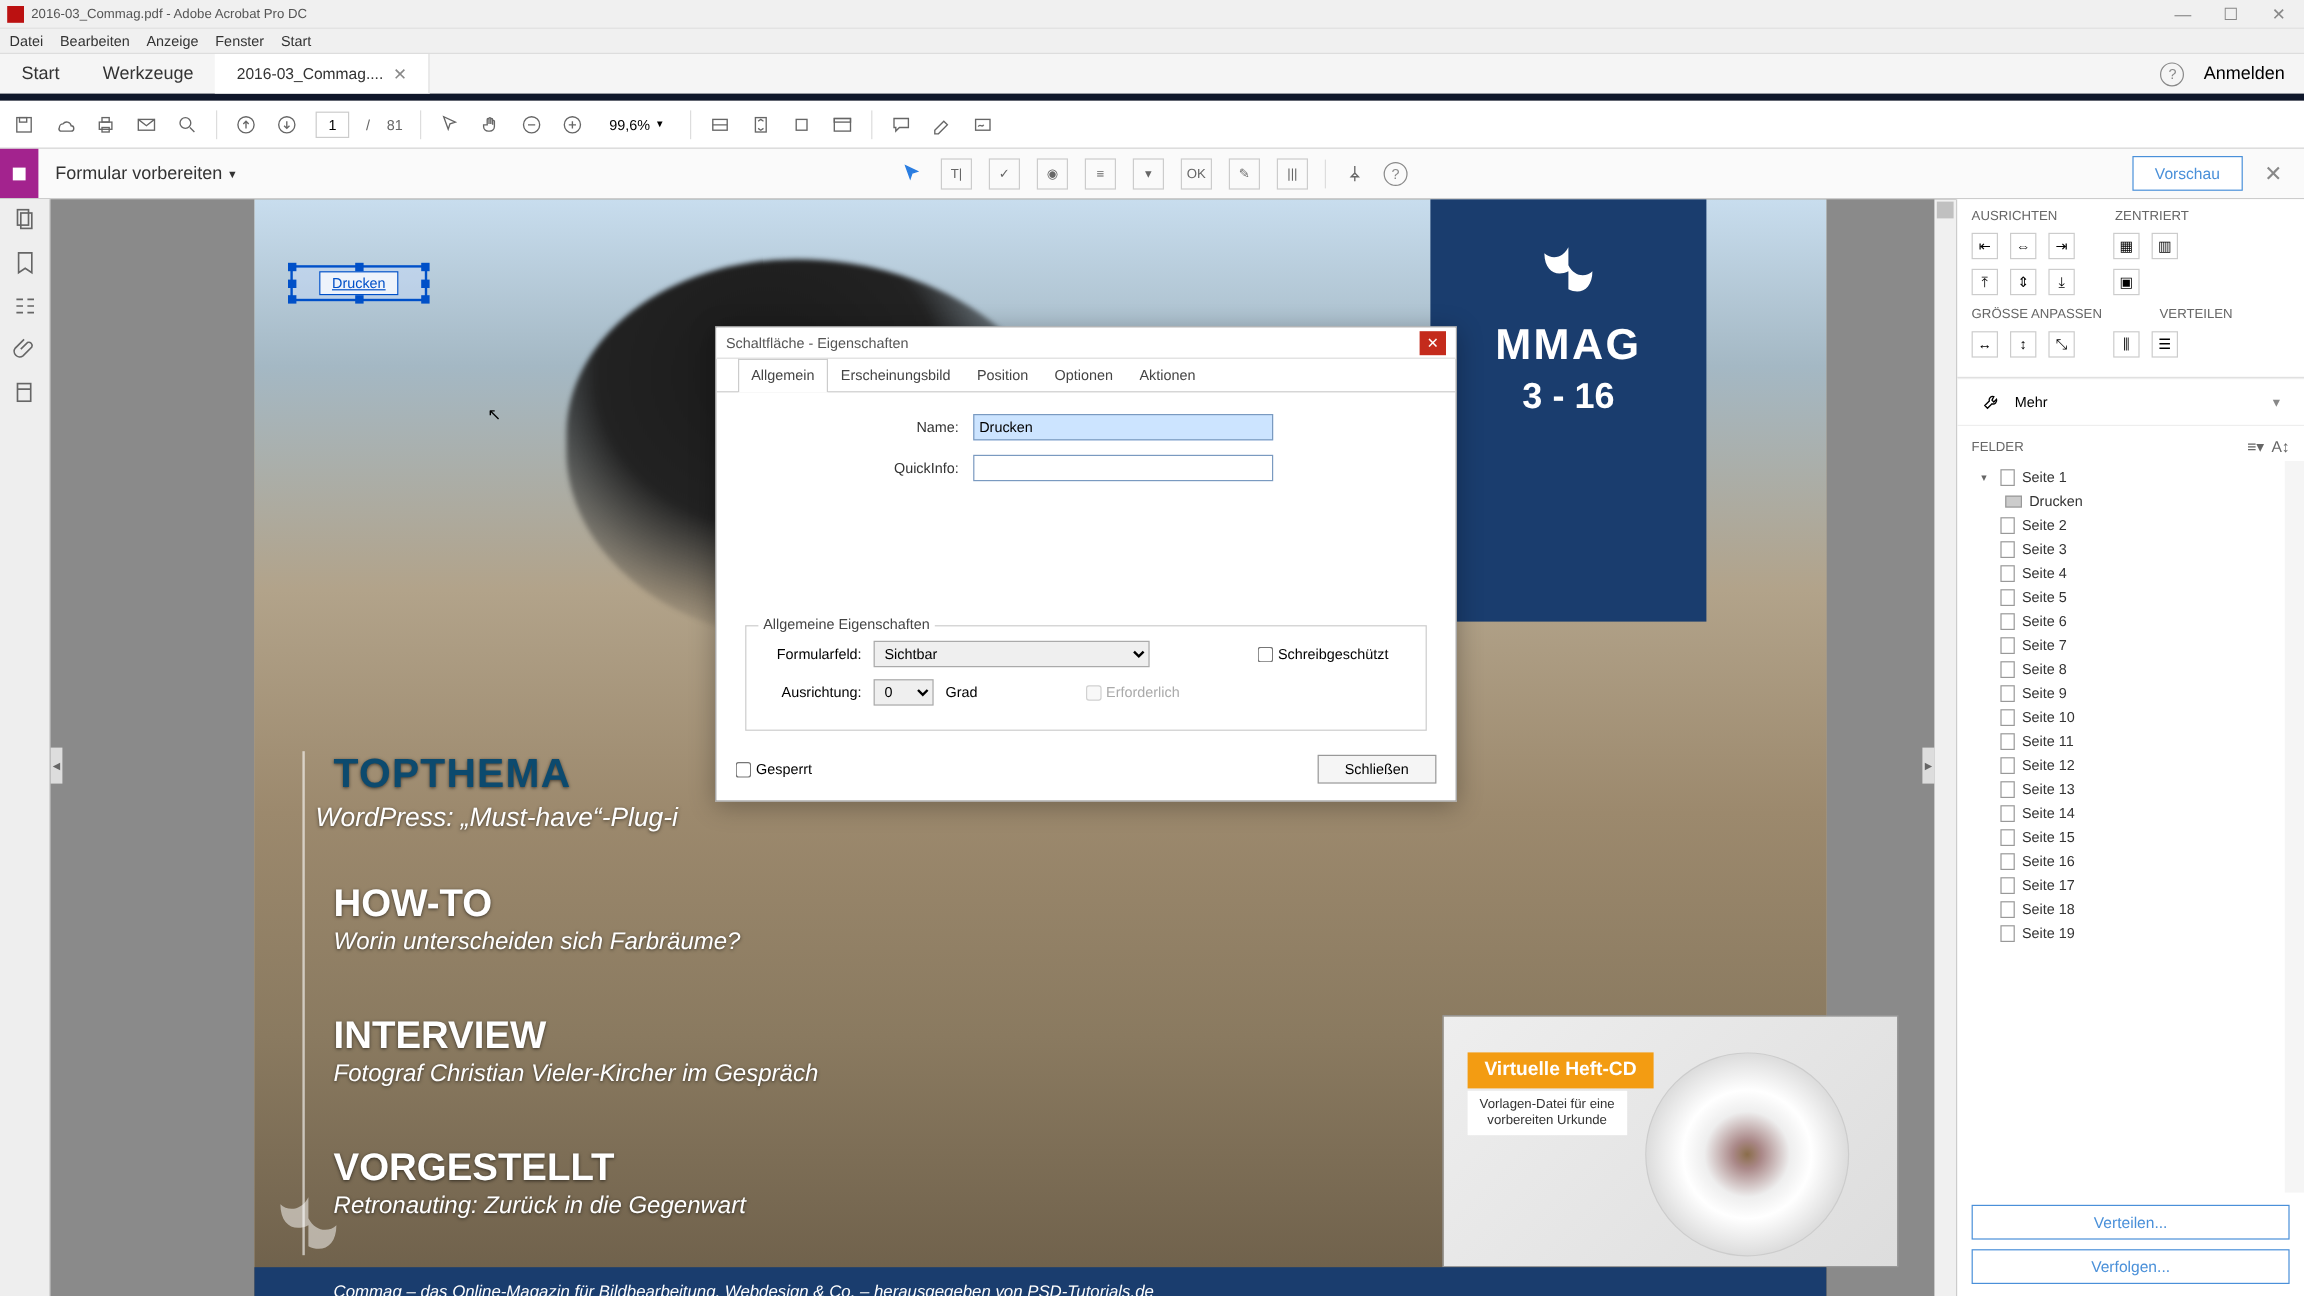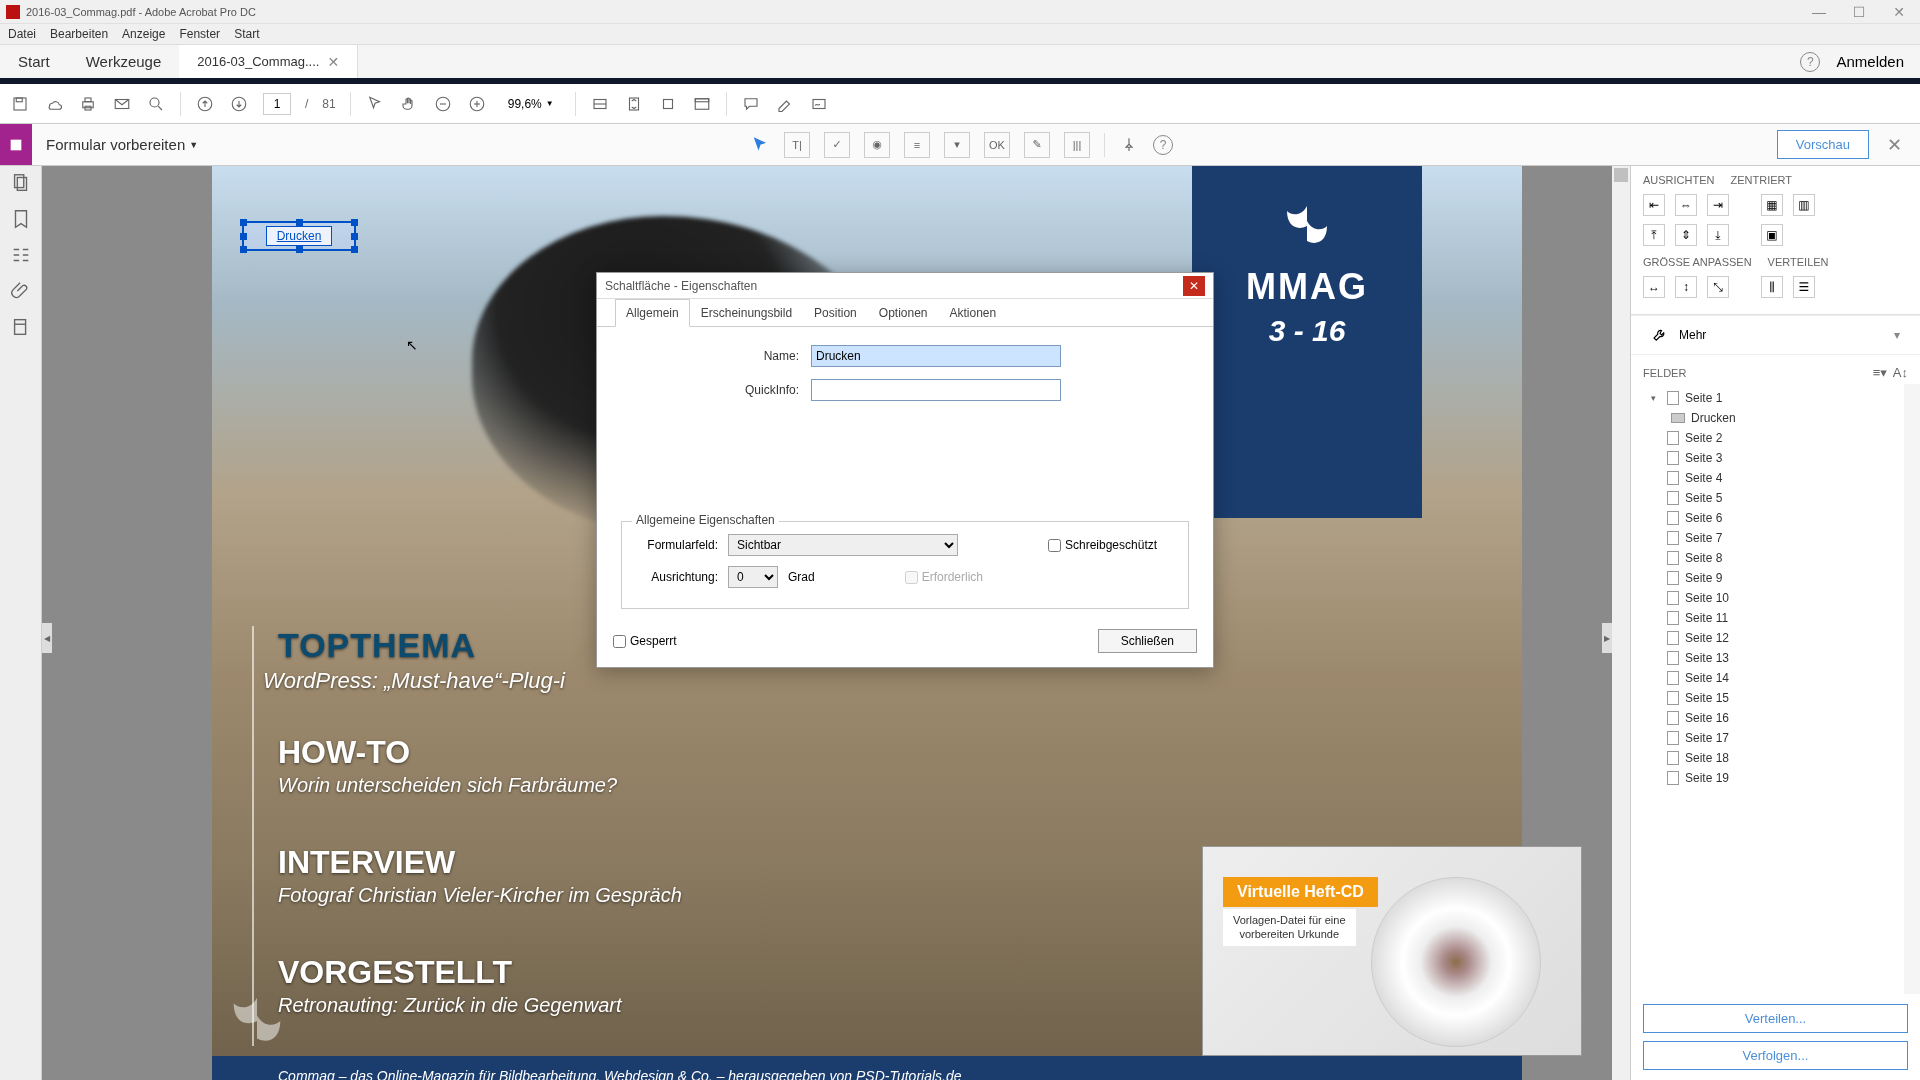--- a/index.html
+++ b/index.html
@@ -51,21 +51,21 @@
 
 
 .docview { flex: 1; background: #8a8a8a; position: relative; overflow: hidden; }
 .docview .page { position: absolute; left: 170px; top: 0; width: 1310px; height: 930px; background: #b8a88f; }
 .page-bg { position: absolute; inset: 0; background: linear-gradient(180deg, #c8ddee 0%, #a4b8c4 15%, #b2a38a 35%, #9c896d 55%, #8a7a60 75%, #6b5d48 100%); }
 .page-bg::before { content: ""; position: absolute; left: 260px; top: 50px; width: 420px; height: 320px; background: radial-gradient(ellipse at 40% 30%, #1a1a1a 0%, #222 40%, transparent 70%); border-radius: 50% 60% 45% 55%; filter: blur(2px); }
 .page .badge-blue { position: absolute; right: 100px; top: 0; width: 230px; height: 352px; background: #1a3d6e; color: #fff; text-align: center; padding-top: 30px; }
 .badge-blue .bf-logo { width: 60px; height: 50px; margin: 0 auto 20px; }
 .bf-logo svg { fill: #fff; }
 .badge-blue .bf-line1 { font-size: 36px; font-weight: bold; letter-spacing: 2px; }
-.badge-blue .bf-line2 { font-size: 30px; font-weight: bold; margin-top: 6px; font-style: italic; }
+.badge-blue .bf-line2 { font-size: 30px; font-weight: bold; margin-top: 6px; }
 .page .btn-drucken { position: absolute; left: 30px; top: 55px; width: 114px; height: 30px; border: 2px solid #0050c8; background: rgba(200,220,255,0.4); display: flex; align-items: center; justify-content: center; }
 .btn-drucken .inner { border: 1px solid #0050c8; background: #eef3fb; color: #0050c8; font-size: 12px; padding: 2px 10px; text-decoration: underline; }
 .btn-drucken .handle { position: absolute; width: 7px; height: 7px; background: #0050c8; }
 .handle.tl { top: -4px; left: -4px; } .handle.tc { top: -4px; left: 50%; margin-left: -3px; } .handle.tr { top: -4px; right: -4px; }
 .handle.ml { top: 50%; left: -4px; margin-top: -3px; } .handle.mr { top: 50%; right: -4px; margin-top: -3px; }
 .handle.bl { bottom: -4px; left: -4px; } .handle.bc { bottom: -4px; left: 50%; margin-left: -3px; } .handle.br { bottom: -4px; right: -4px; }
 
 .page .txt { position: absolute; color: #fff; text-shadow: 0 1px 3px rgba(0,0,0,0.6); }
 .page .vline { position: absolute; left: 40px; top: 460px; width: 2px; height: 420px; background: rgba(255,255,255,0.6); }
 .txt.h1 { font-size: 34px; font-weight: bold; color: #0c4a6e; left: 66px; top: 460px; letter-spacing: 1px; }
@@ -85,21 +85,21 @@
 .cd-box .disc { position: absolute; right: 40px; top: 30px; width: 170px; height: 170px; border-radius: 50%; background: radial-gradient(circle, #8a6d4a 0%, #a88 10%, #eee 30%, #fff 45%, #ddd 70%); border: 1px solid #ccc; }
 
 .docview .scrollv { position: absolute; right: 0; top: 0; width: 18px; height: 100%; background: #f0f0f0; }
 .scrollv .thumb { position: absolute; top: 2px; left: 2px; right: 2px; height: 14px; background: #c0c0c0; }
 .docview .expand-l { position: absolute; left: 0; top: 50%; width: 10px; height: 30px; background: #ddd; display: flex; align-items: center; justify-content: center; font-size: 8px; color: #666; }
 .docview .expand-r { position: absolute; right: 18px; top: 50%; width: 10px; height: 30px; background: #ddd; display: flex; align-items: center; justify-content: center; font-size: 8px; color: #666; }
 
 
 .rightpanel { width: 290px; background: #fff; border-left: 1px solid #ccc; display: flex; flex-direction: column; font-size: 12px; }
 .rp-sect { border-bottom: 1px solid #e0e0e0; padding: 8px 12px; }
-.rp-head-row { display: flex; gap: 16px; color: #666; font-size: 11px; margin-bottom: 8px; }
+.rp-head-row { display: flex; gap: 48px; color: #666; font-size: 11px; margin-bottom: 8px; }
 .rp-icons-row { display: flex; gap: 10px; margin-bottom: 8px; }
 .rp-ic { width: 22px; height: 22px; border: 1px solid #ccc; display: flex; align-items: center; justify-content: center; }
 .rp-more { display: flex; align-items: center; gap: 10px; padding: 10px 20px; border-top: 1px solid #eee; border-bottom: 1px solid #eee; }
 .rp-more .wrench { width: 18px; height: 18px; }
 .rp-more .chev { margin-left: auto; color: #888; }
 .rp-felder { padding: 10px 12px 4px; display: flex; align-items: center; color: #666; font-size: 11px; }
 .rp-felder .sorts { margin-left: auto; display: flex; gap: 6px; font-size: 13px; }
 .rp-tree { flex: 1; overflow: auto; padding: 4px 0; position: relative; }
 .rp-tree .scroll-r { position: absolute; right: 0; top: 0; width: 16px; height: 100%; background: #f5f5f5; }
 .tree-row { display: flex; align-items: center; padding: 3px 10px 3px 20px; gap: 6px; color: #333; }

